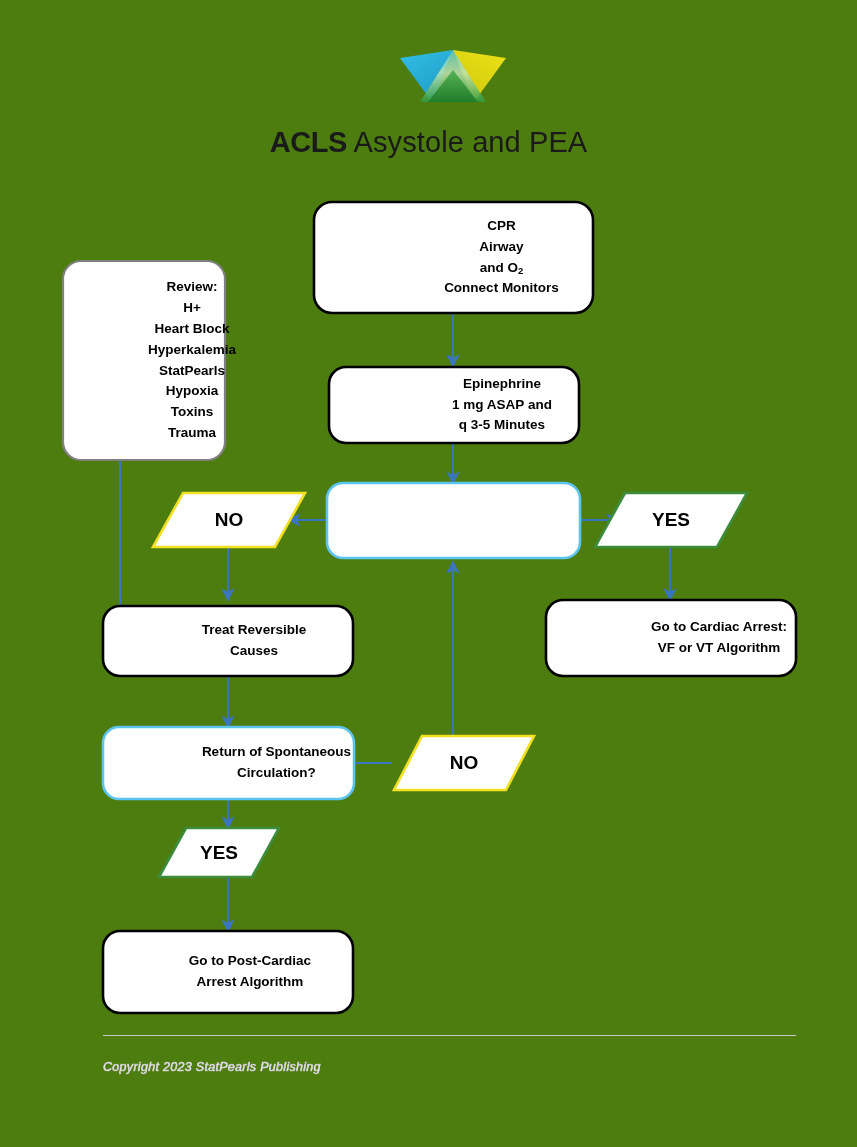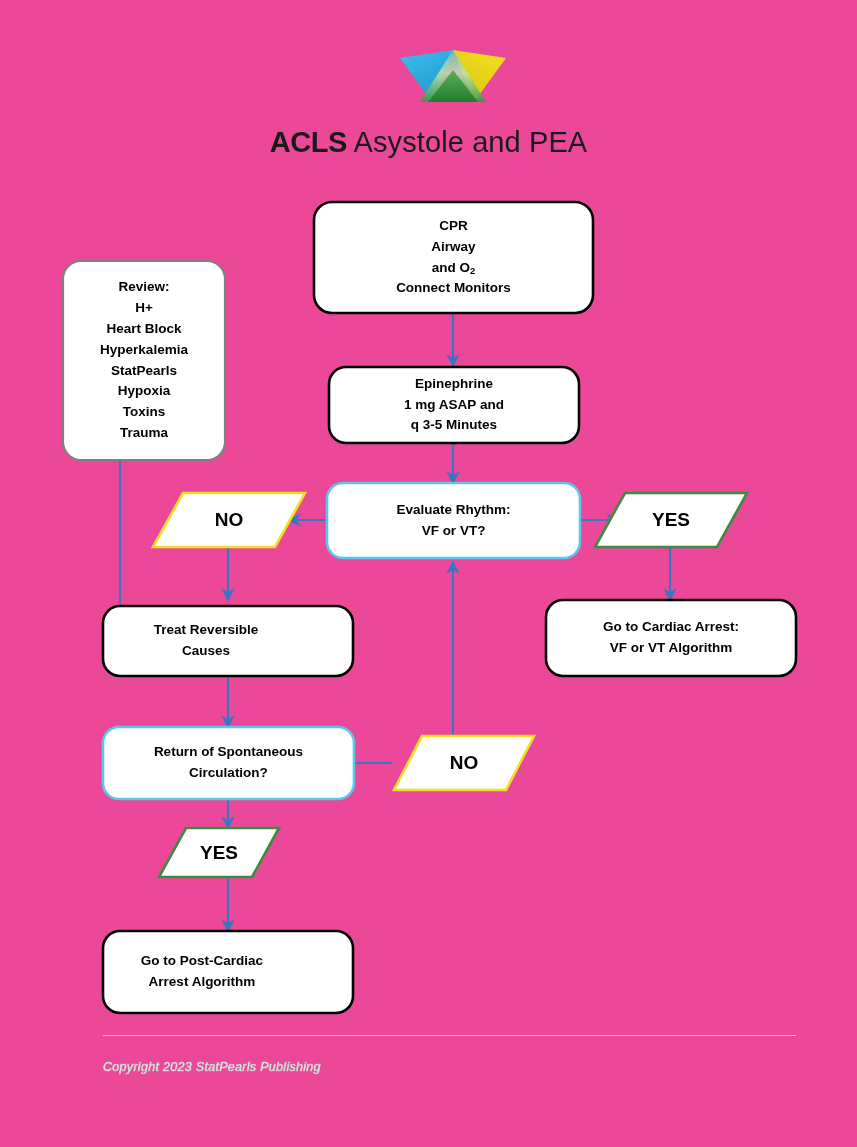--- a/index.html
+++ b/index.html
@@ -11,21 +11,21 @@
     width: 857px;
     height: 1147px;
     position: relative;
     font-family: "Liberation Sans", sans-serif;
     overflow: hidden;
   }
   #page {
     position: relative;
     width: 857px;
     height: 1147px;
-    background: #ec4899;
+    background: #4d7c0f;
   }
 
   
   #logo {
     position: absolute;
     left: 398px;
     top: 48px;
     width: 110px;
     height: 62px;
   }
@@ -63,20 +63,21 @@
     display: flex;
     flex-direction: column;
     align-items: center;
     justify-content: center;
     text-align: center;
     font-weight: bold;
     font-size: 13.5px;
     line-height: 1.55;
     color: #000000;
     pointer-events: none;
+    padding-left: 48px;
   }
   .node-text .ln { display: block; white-space: nowrap; }
   .node-text sub { font-size: 9.5px; vertical-align: baseline; position: relative; top: 2px; }
 
   .label-text {
     position: absolute;
     display: flex;
     align-items: center;
     justify-content: center;
     text-align: center;
@@ -219,24 +220,20 @@
     <span class="ln">Toxins</span>
     <span class="ln">Trauma</span>
   </div>
 
   <div class="node-text" style="left:329px; top:367px; width:250px; height:76px;">
     <span class="ln">Epinephrine</span>
     <span class="ln">1 mg ASAP and</span>
     <span class="ln">q 3-5 Minutes</span>
   </div>
 
-  <div class="node-text" style="left:327px; top:483px; width:253px; height:75px;">
-    <span class="ln">Evaluate Rhythm:</span>
-    <span class="ln">VF or VT?</span>
-  </div>
 
   <div class="label-text" style="left:153px; top:493px; width:152px; height:54px;">NO</div>
 
   <div class="label-text" style="left:595px; top:493px; width:152px; height:54px;">YES</div>
 
   <div class="node-text" style="left:103px; top:606px; width:206px; height:70px;">
     <span class="ln">Treat Reversible</span>
     <span class="ln">Causes</span>
   </div>
 

